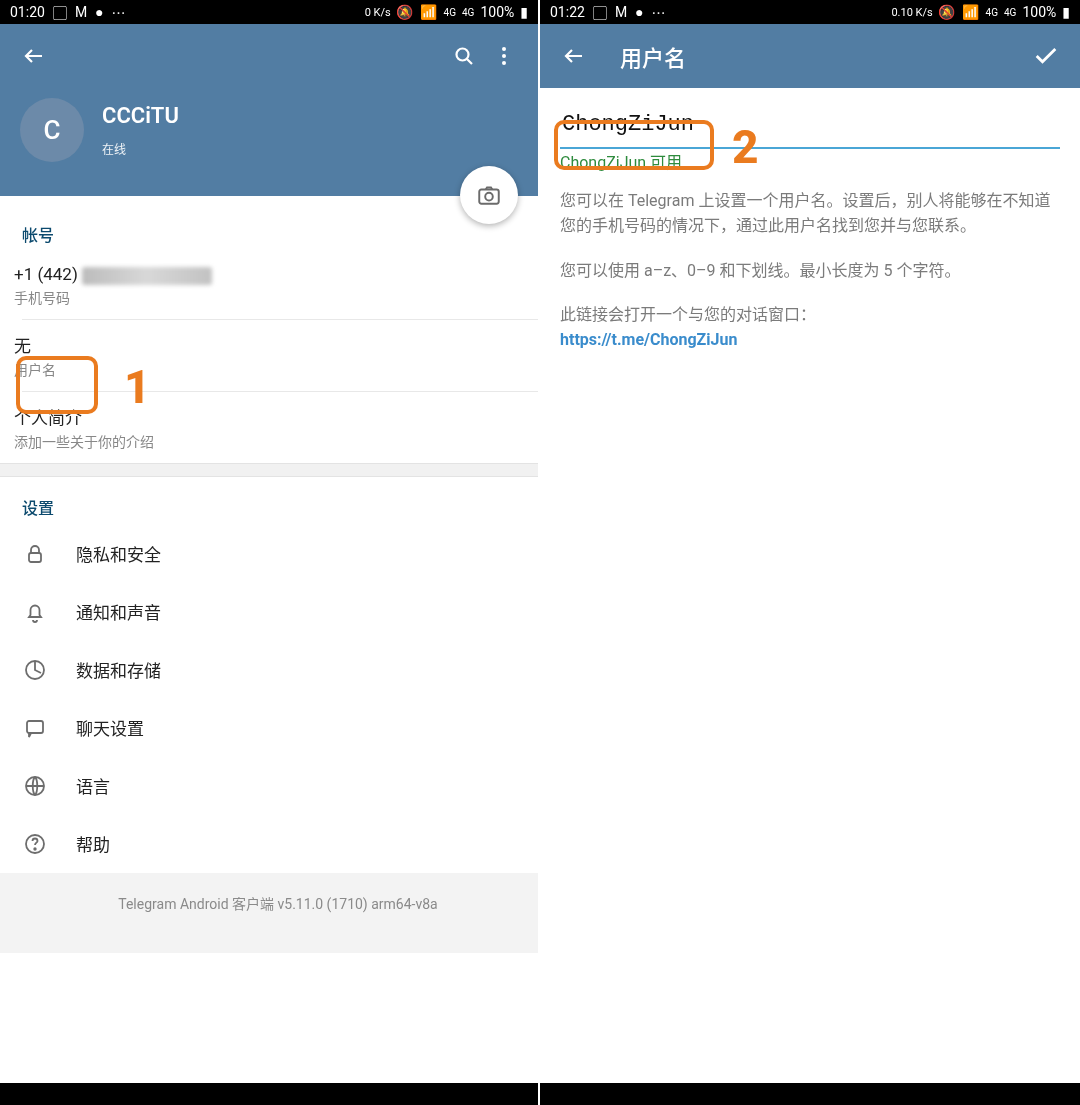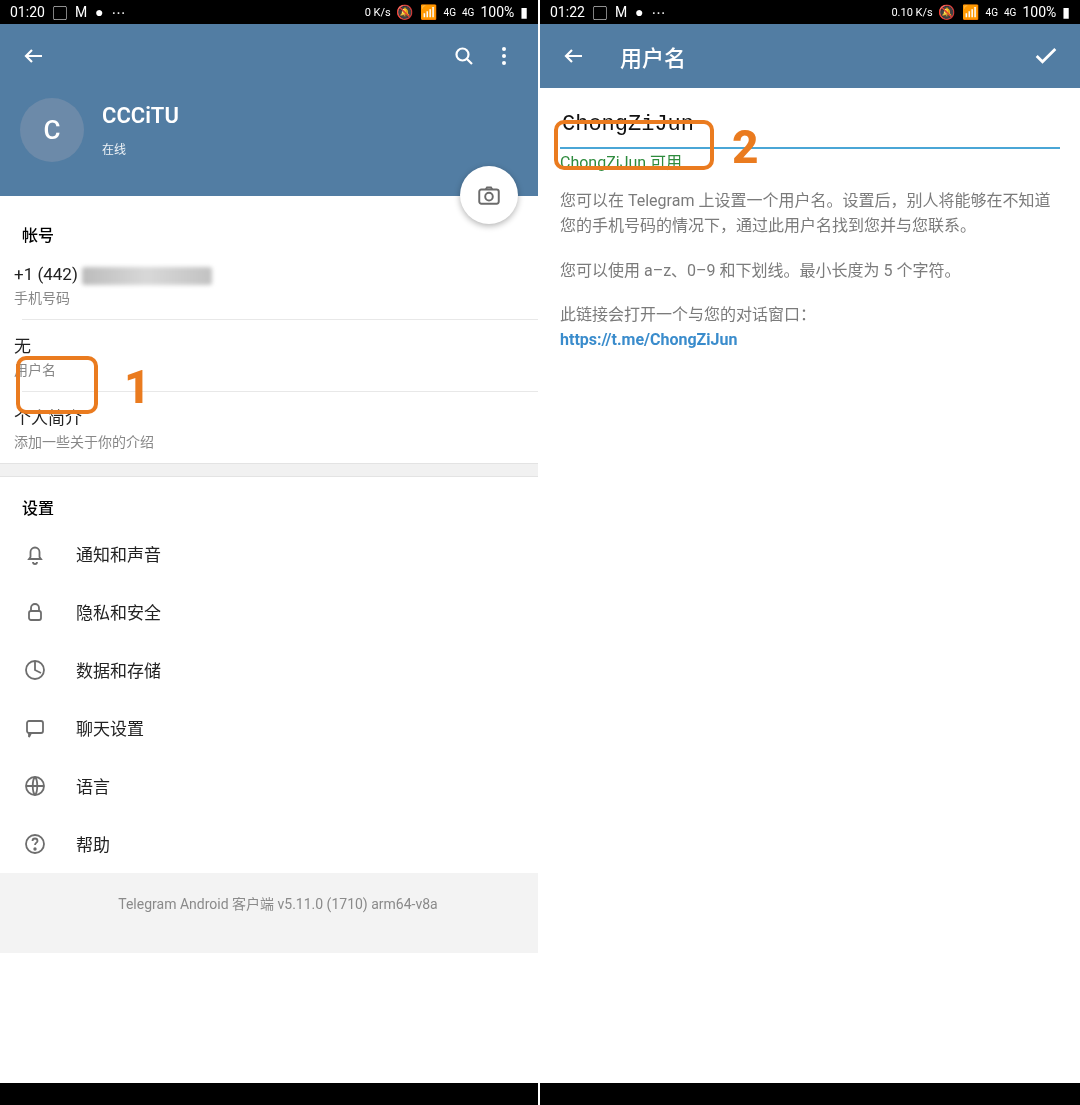--- a/index.html
+++ b/index.html
@@ -71,21 +71,21 @@
     bottom: -28px;
     width: 58px; height: 58px;
     border-radius: 50%;
     background: #fff;
     box-shadow: 0 2px 6px rgba(0,0,0,0.3);
     display:flex; align-items:center; justify-content:center;
     cursor:pointer;
   }
 
   .section-header {
-    color: #000000;
+    color: #0c4a6e;
     font-size: 16px;
     font-weight: 500;
     padding: 18px 22px 6px 22px;
   }
   .row {
     padding: 12px 14px;
     display:flex;
     align-items:center;
     cursor:pointer;
   }
@@ -241,35 +241,35 @@
     </div>
   </div>
 
   <div class="gap"></div>
 
   <div class="section-header">设置</div>
 
   <div class="settings-row">
     <span class="settings-icon">
       <svg width="24" height="24" viewBox="0 0 24 24" fill="none" stroke="#6d6d6d" stroke-width="1.8">
+          <rect x="6" y="11" width="12" height="9" rx="2"></rect>
+          <path d="M8 11V8a4 4 0 018 0v3"></path>
+        </svg>
+    </span>
+    <span class="label">隐私和安全</span>
+  </div>
+
+  <div class="settings-row">
+    <span class="settings-icon">
+      <svg width="24" height="24" viewBox="0 0 24 24" fill="none" stroke="#6d6d6d" stroke-width="1.8">
           <path d="M6 17h12l-1.5-2V10a4.5 4.5 0 10-9 0v5L6 17z"></path>
           <path d="M10 20a2 2 0 004 0"></path>
         </svg>
     </span>
     <span class="label">通知和声音</span>
-  </div>
-
-  <div class="settings-row">
-    <span class="settings-icon">
-      <svg width="24" height="24" viewBox="0 0 24 24" fill="none" stroke="#6d6d6d" stroke-width="1.8">
-          <rect x="6" y="11" width="12" height="9" rx="2"></rect>
-          <path d="M8 11V8a4 4 0 018 0v3"></path>
-        </svg>
-    </span>
-    <span class="label">隐私和安全</span>
   </div>
 
   <div class="settings-row">
     <span class="settings-icon">
       <svg width="24" height="24" viewBox="0 0 24 24" fill="none" stroke="#6d6d6d" stroke-width="1.8">
           <circle cx="12" cy="12" r="9"></circle>
           <path d="M12 3v9l6 3"></path>
         </svg>
     </span>
     <span class="label">数据和存储</span>

